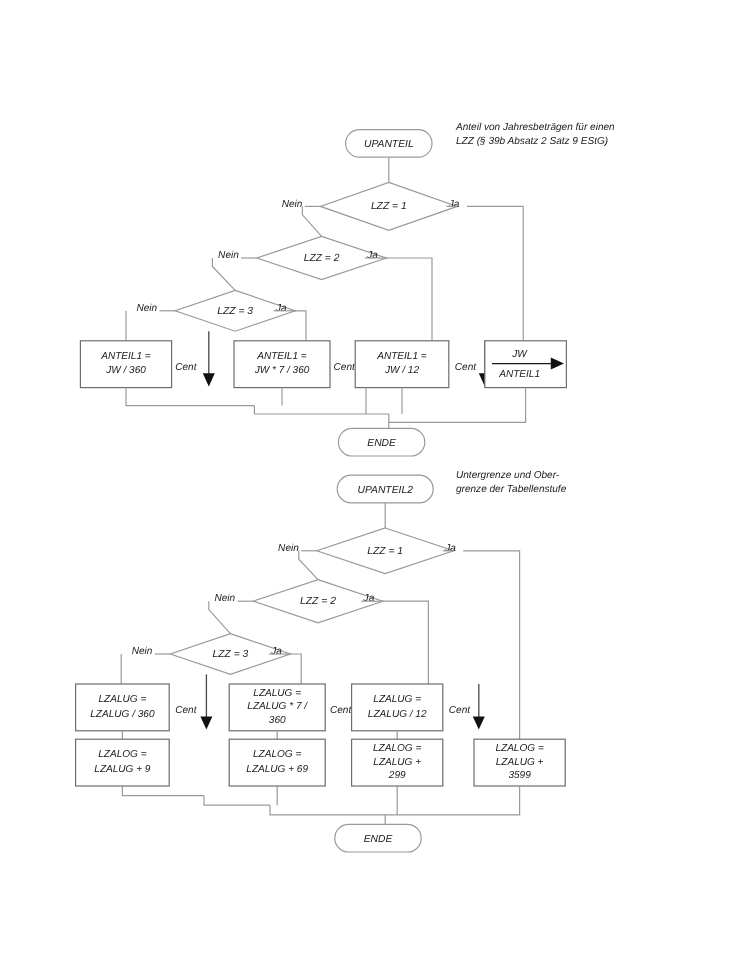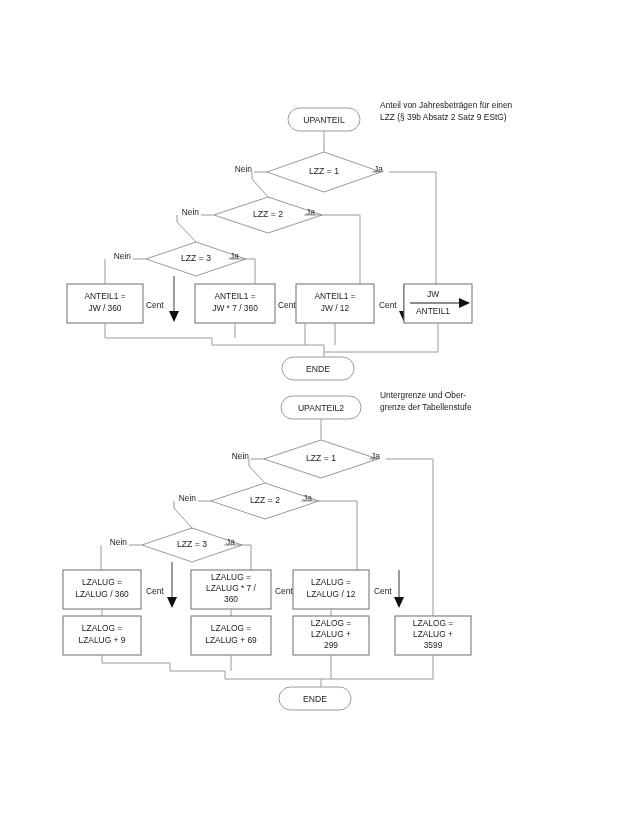--- a/index.html
+++ b/index.html
@@ -11,20 +11,21 @@
     width: 630px;
     height: 815px;
     font-family: "Liberation Sans", sans-serif;
     color: #1a1a1a;
     overflow: hidden;
   }
   #flow-root {
     position: relative;
     width: 630px;
     height: 815px;
+    font-style: italic;
   }
   svg#flow-svg {
     position: absolute;
     top: 0;
     left: 0;
     width: 630px;
     height: 815px;
     display: block;
   }
   .shape-stroke {

